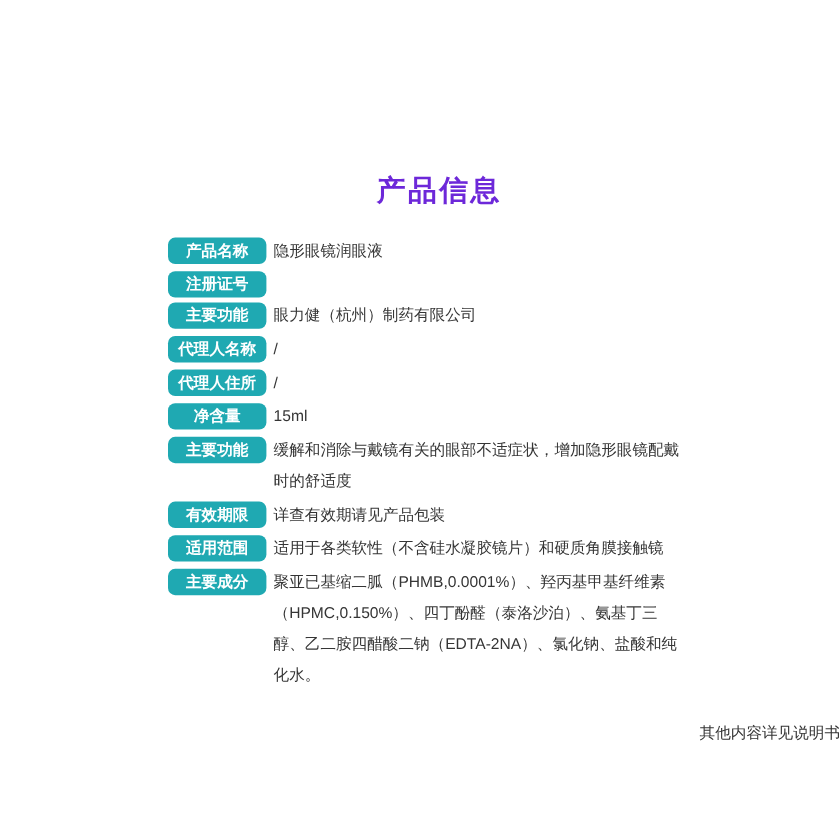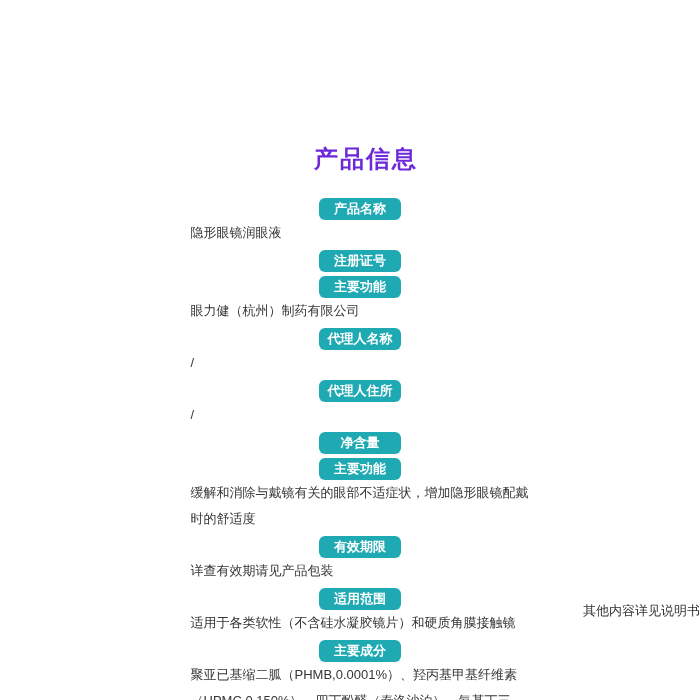--- a/index.html
+++ b/index.html
@@ -28,23 +28,22 @@
     letter-spacing: 2px;
   }
   .rows {
     position: absolute;
     top: 196px;
     left: 140px;
     width: 440px;
   }
   .row {
     display: flex;
-    align-items: center;
+    align-items: flex-start;
     margin-bottom: 2px;
-    flex-direction: column;
   }
   .badge {
     flex: 0 0 auto;
     box-sizing: border-box;
     width: 82px;
     height: 22px;
     margin-top: 2px;
     border-radius: 6px;
     background: #1FA9B2;
     color: #ffffff;
@@ -93,20 +92,21 @@
       <div class="row">
         <span class="badge">代理人名称</span>
         <span class="value">/</span>
       </div>
       <div class="row">
         <span class="badge">代理人住所</span>
         <span class="value">/</span>
       </div>
       <div class="row">
         <span class="badge">净含量</span>
+        <span class="value">15ml</span>
       </div>
       <div class="row">
         <span class="badge">主要功能</span>
         <span class="value">缓解和消除与戴镜有关的眼部不适症状，增加隐形眼镜配戴时的舒适度</span>
       </div>
       <div class="row">
         <span class="badge">有效期限</span>
         <span class="value">详查有效期请见产品包装</span>
       </div>
       <div class="row">

